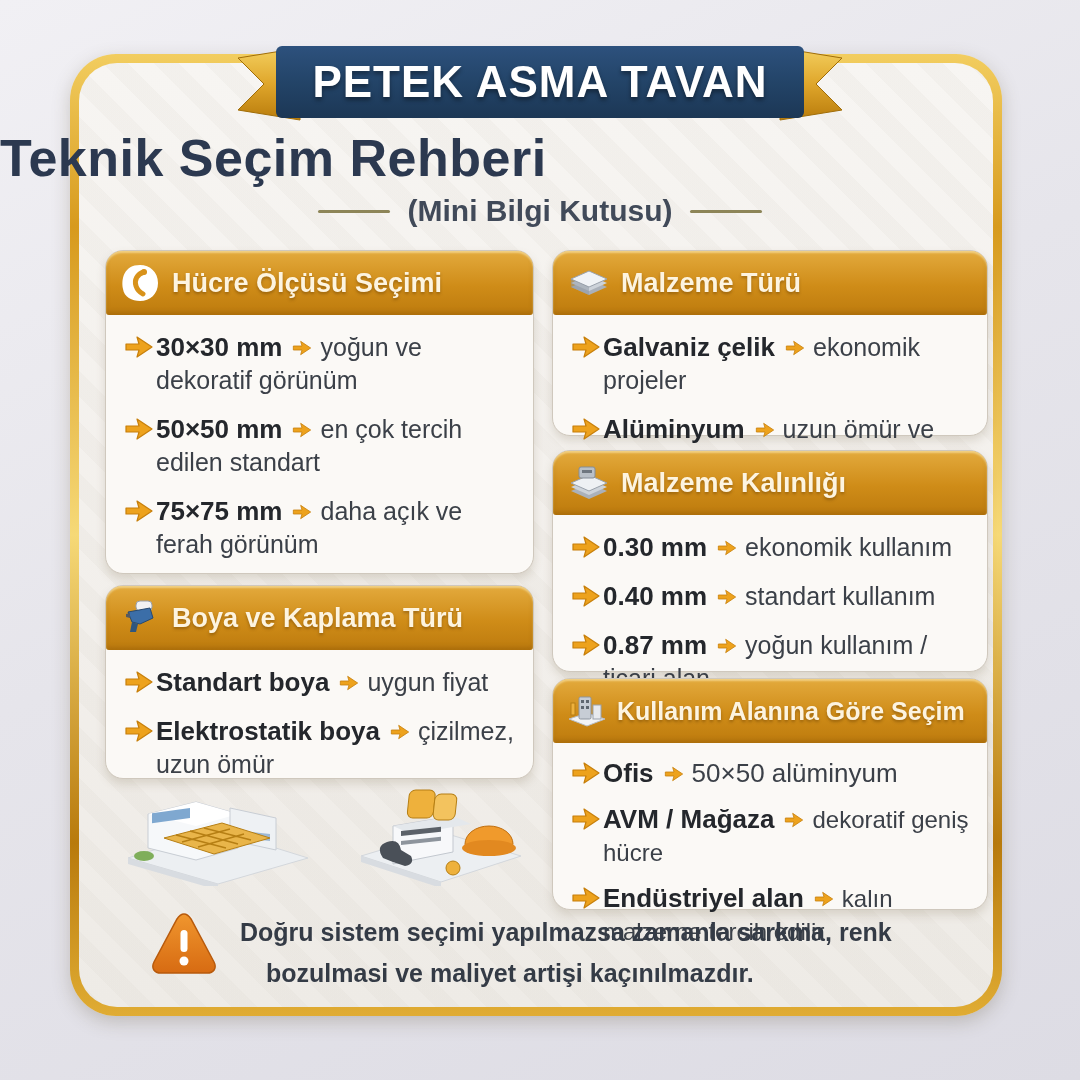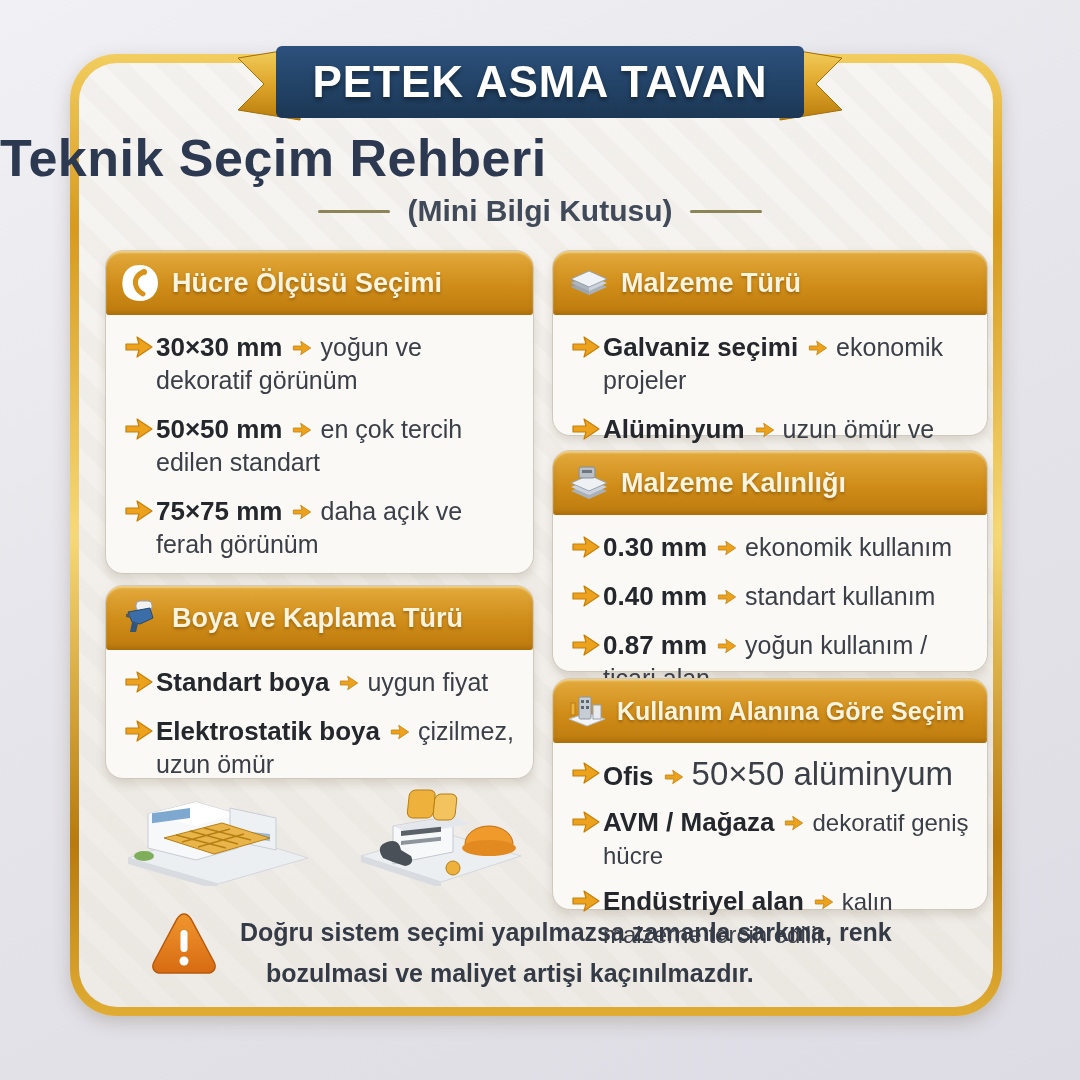--- a/index.html
+++ b/index.html
@@ -187,21 +187,21 @@
         <polygon points="4,16 22,8 40,16 22,24" fill="#f0f3f6" stroke="#9aa2ac"></polygon>
         <polygon points="4,16 4,24 22,32 22,24" fill="#8e97a2" opacity=".5"></polygon>
       </svg>
       <span class="card-title">Malzeme Türü</span>
     </div>
     <div class="card-body">
       <div class="item">
         <svg class="bullet" width="30" height="24" viewBox="0 0 30 24">
             <path d="M2,9 h13 l-2,-7 15,10 -15,10 2,-7 h-13 z" fill="#eda21d" stroke="#c77f0a" stroke-width="1.2" stroke-linejoin="round"></path>
           </svg>
-        <div class="txt"><span class="term">Galvaniz seçimi</span><svg class="inline-arrow" width="22" height="16" viewBox="0 0 30 24">
+        <div class="txt"><span class="term">Galvaniz çelik</span><svg class="inline-arrow" width="22" height="16" viewBox="0 0 30 24">
               <path d="M2,9 h13 l-2,-7 15,10 -15,10 2,-7 h-13 z" fill="#eda21d" stroke="#c77f0a" stroke-width="1.2" stroke-linejoin="round"></path>
             </svg><span class="desc">ekonomik projeler</span></div>
       </div>
       <div class="item">
         <svg class="bullet" width="30" height="24" viewBox="0 0 30 24">
             <path d="M2,9 h13 l-2,-7 15,10 -15,10 2,-7 h-13 z" fill="#eda21d" stroke="#c77f0a" stroke-width="1.2" stroke-linejoin="round"></path>
           </svg>
         <div class="txt"><span class="term">Alüminyum</span><svg class="inline-arrow" width="22" height="16" viewBox="0 0 30 24">
               <path d="M2,9 h13 l-2,-7 15,10 -15,10 2,-7 h-13 z" fill="#eda21d" stroke="#c77f0a" stroke-width="1.2" stroke-linejoin="round"></path>
             </svg><span class="desc">uzun ömür ve hafif</span></div>
@@ -262,21 +262,21 @@
       </svg>
       <span class="card-title" style="font-size:25px;">Kullanım Alanına Göre Seçim</span>
     </div>
     <div class="card-body" style="padding-top:14px;">
       <div class="item" style="margin-bottom:13px;">
         <svg class="bullet" width="30" height="24" viewBox="0 0 30 24">
             <path d="M2,9 h13 l-2,-7 15,10 -15,10 2,-7 h-13 z" fill="#eda21d" stroke="#c77f0a" stroke-width="1.2" stroke-linejoin="round"></path>
           </svg>
         <div class="txt"><span class="term">Ofis</span><svg class="inline-arrow" width="22" height="16" viewBox="0 0 30 24">
               <path d="M2,9 h13 l-2,-7 15,10 -15,10 2,-7 h-13 z" fill="#eda21d" stroke="#c77f0a" stroke-width="1.2" stroke-linejoin="round"></path>
-            </svg><span class="desc" style="font-size:33px;">50×50 alüminyum</span></div>
+            </svg><span class="desc" style="font-size:26px;">50×50 alüminyum</span></div>
       </div>
       <div class="item" style="margin-bottom:13px;">
         <svg class="bullet" width="30" height="24" viewBox="0 0 30 24">
             <path d="M2,9 h13 l-2,-7 15,10 -15,10 2,-7 h-13 z" fill="#eda21d" stroke="#c77f0a" stroke-width="1.2" stroke-linejoin="round"></path>
           </svg>
         <div class="txt"><span class="term">AVM / Mağaza</span><svg class="inline-arrow" width="22" height="16" viewBox="0 0 30 24">
               <path d="M2,9 h13 l-2,-7 15,10 -15,10 2,-7 h-13 z" fill="#eda21d" stroke="#c77f0a" stroke-width="1.2" stroke-linejoin="round"></path>
             </svg><span class="desc" style="font-size:24px;">dekoratif geniş hücre</span></div>
       </div>
       <div class="item">

